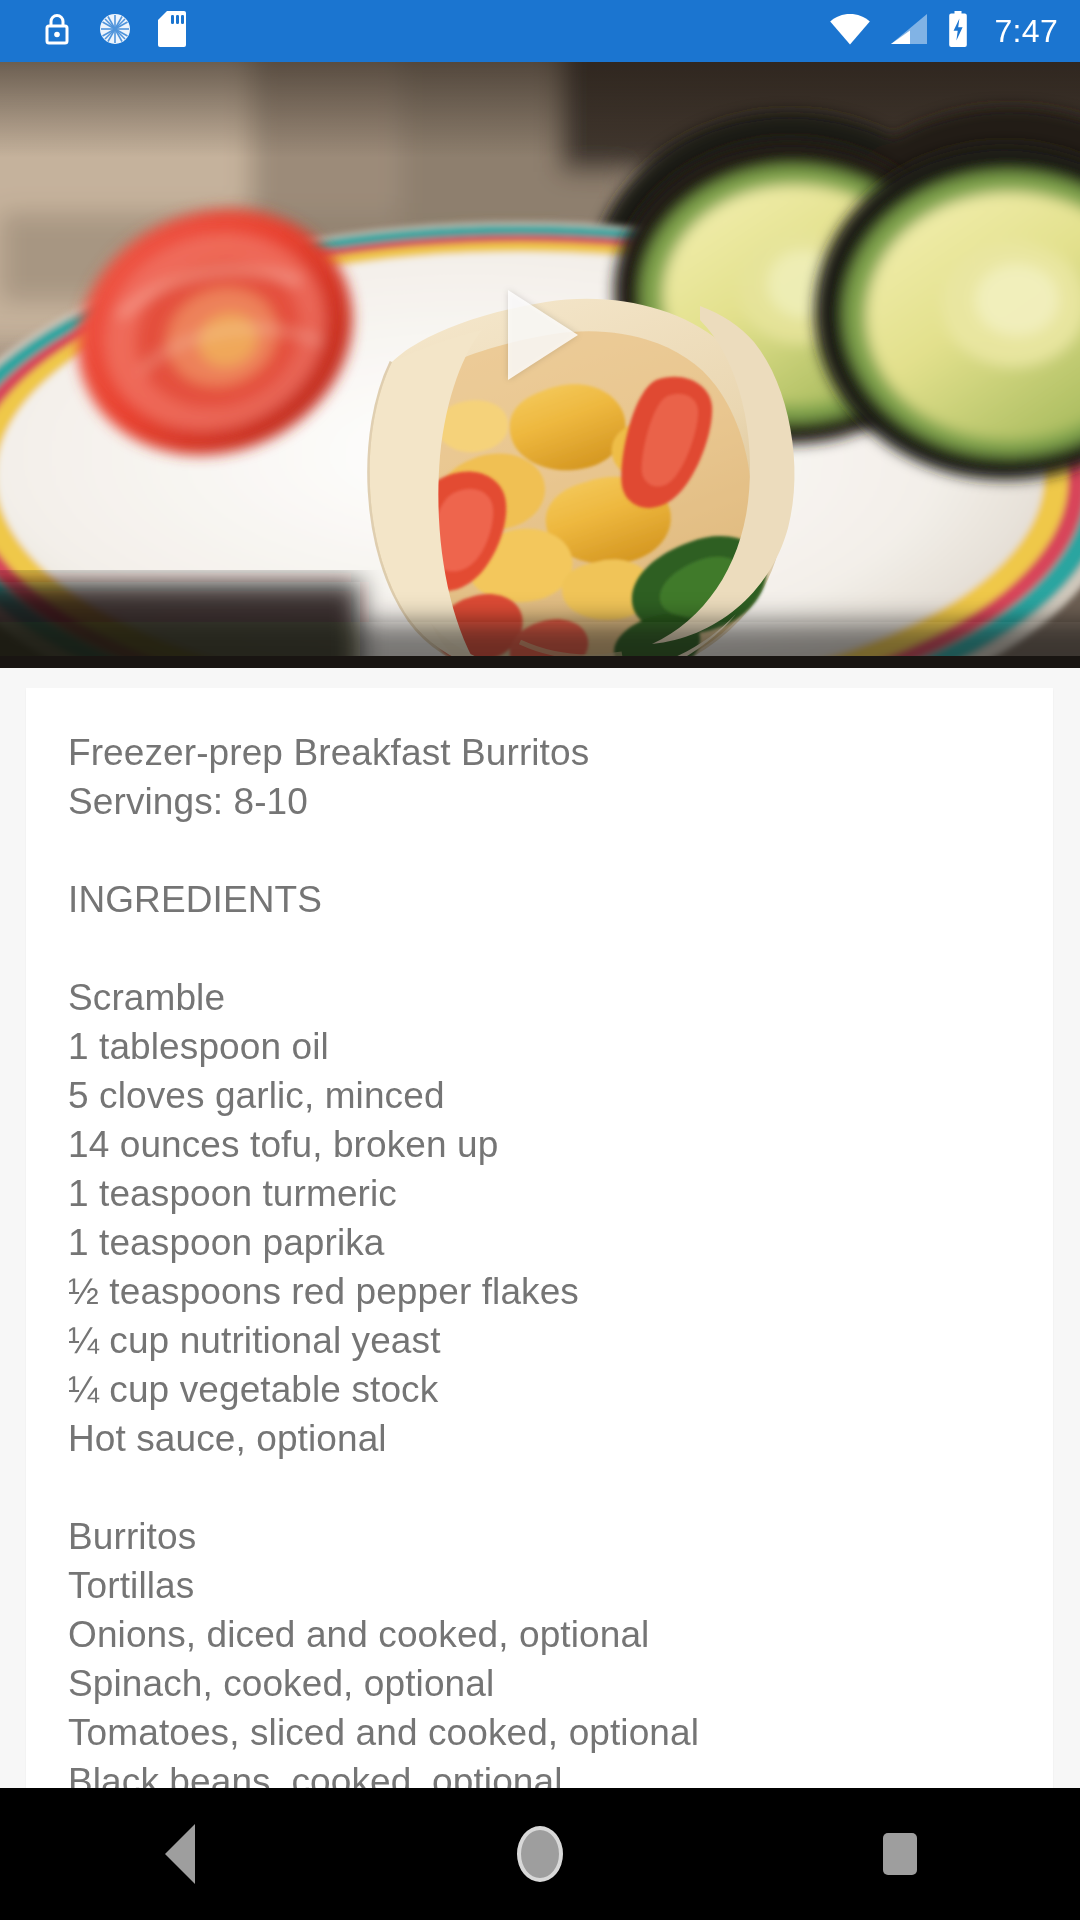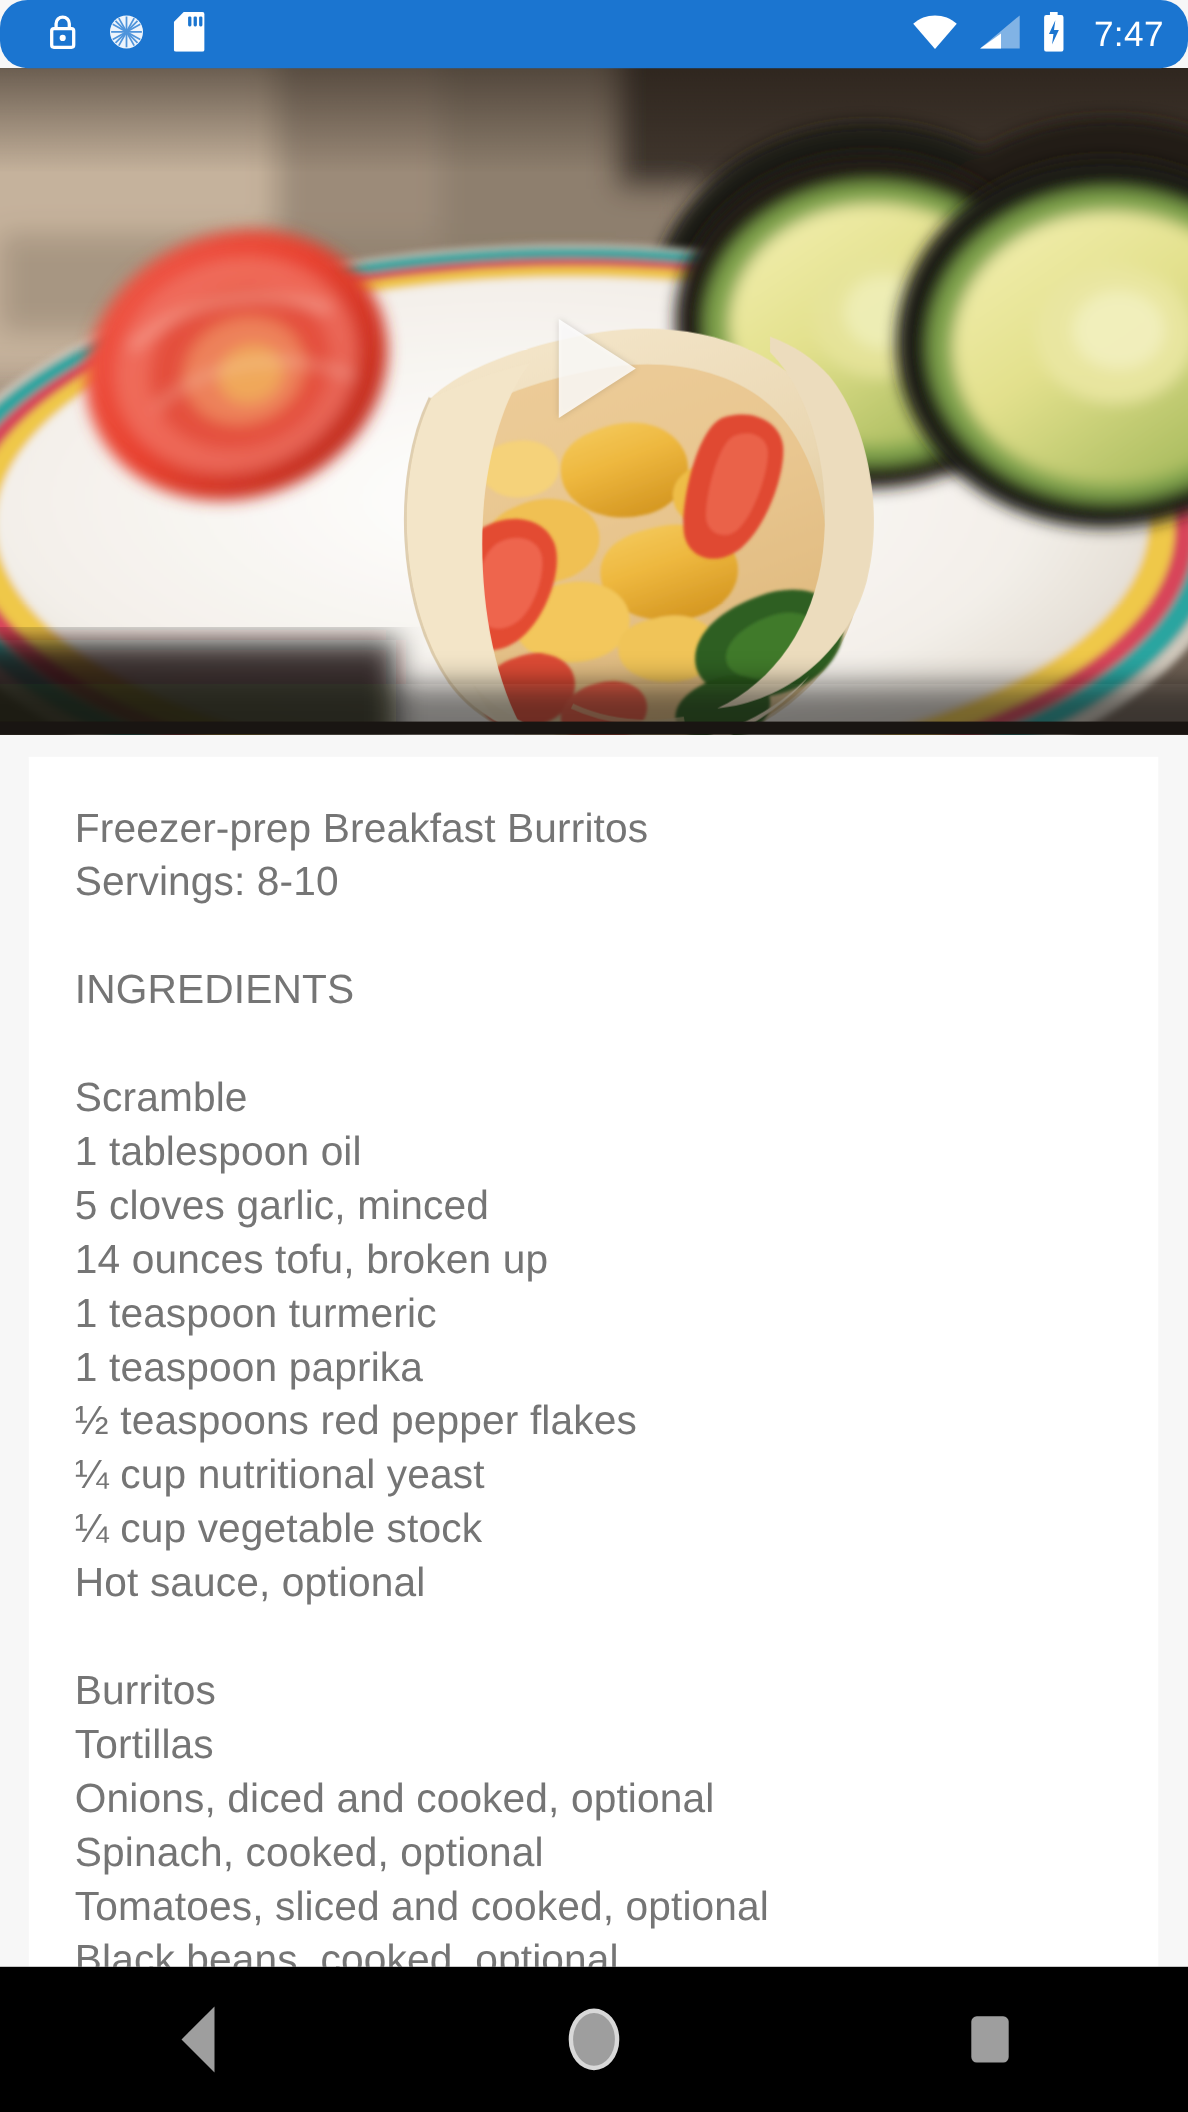--- a/index.html
+++ b/index.html
@@ -24,21 +24,20 @@
     position: absolute;
     left: 0; top: 0;
     width: 1080px;
     height: 62px;
     background: #1b75d0;
     display: flex;
     align-items: center;
     box-sizing: border-box;
     padding: 0 22px 0 42px;
     z-index: 40;
-    border-radius: 25px;
   }
   .sb-left {
     display: flex;
     align-items: center;
     gap: 26px;
   }
   .sb-right {
     margin-left: auto;
     display: flex;
     align-items: center;

